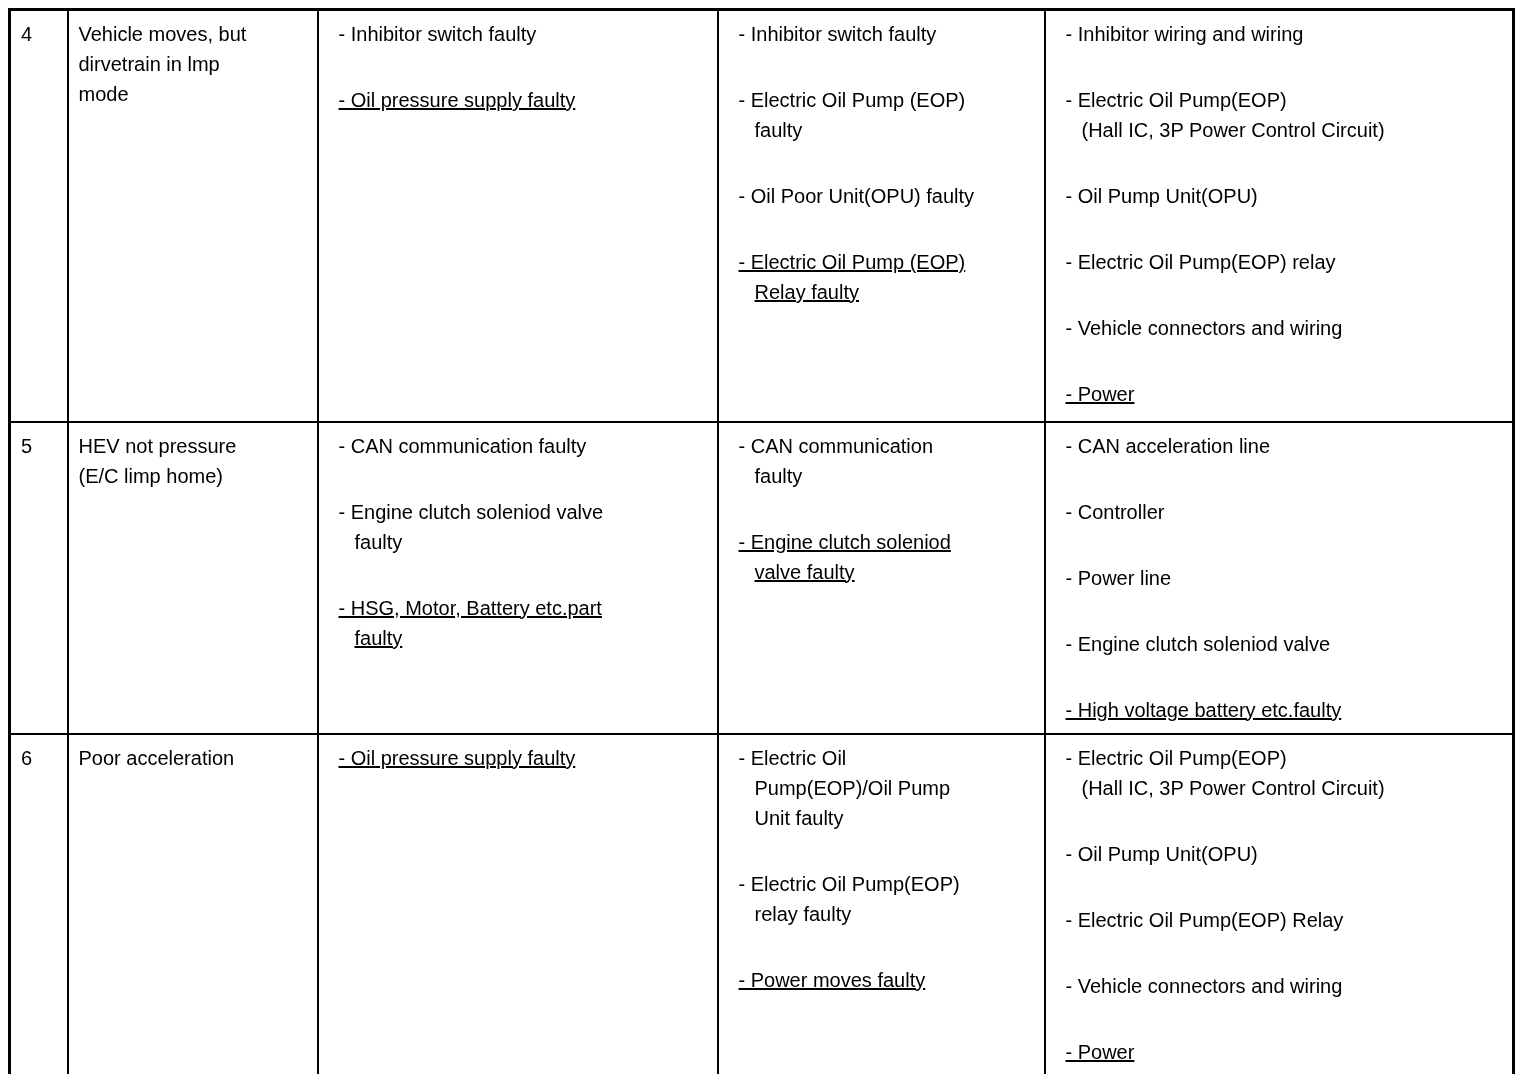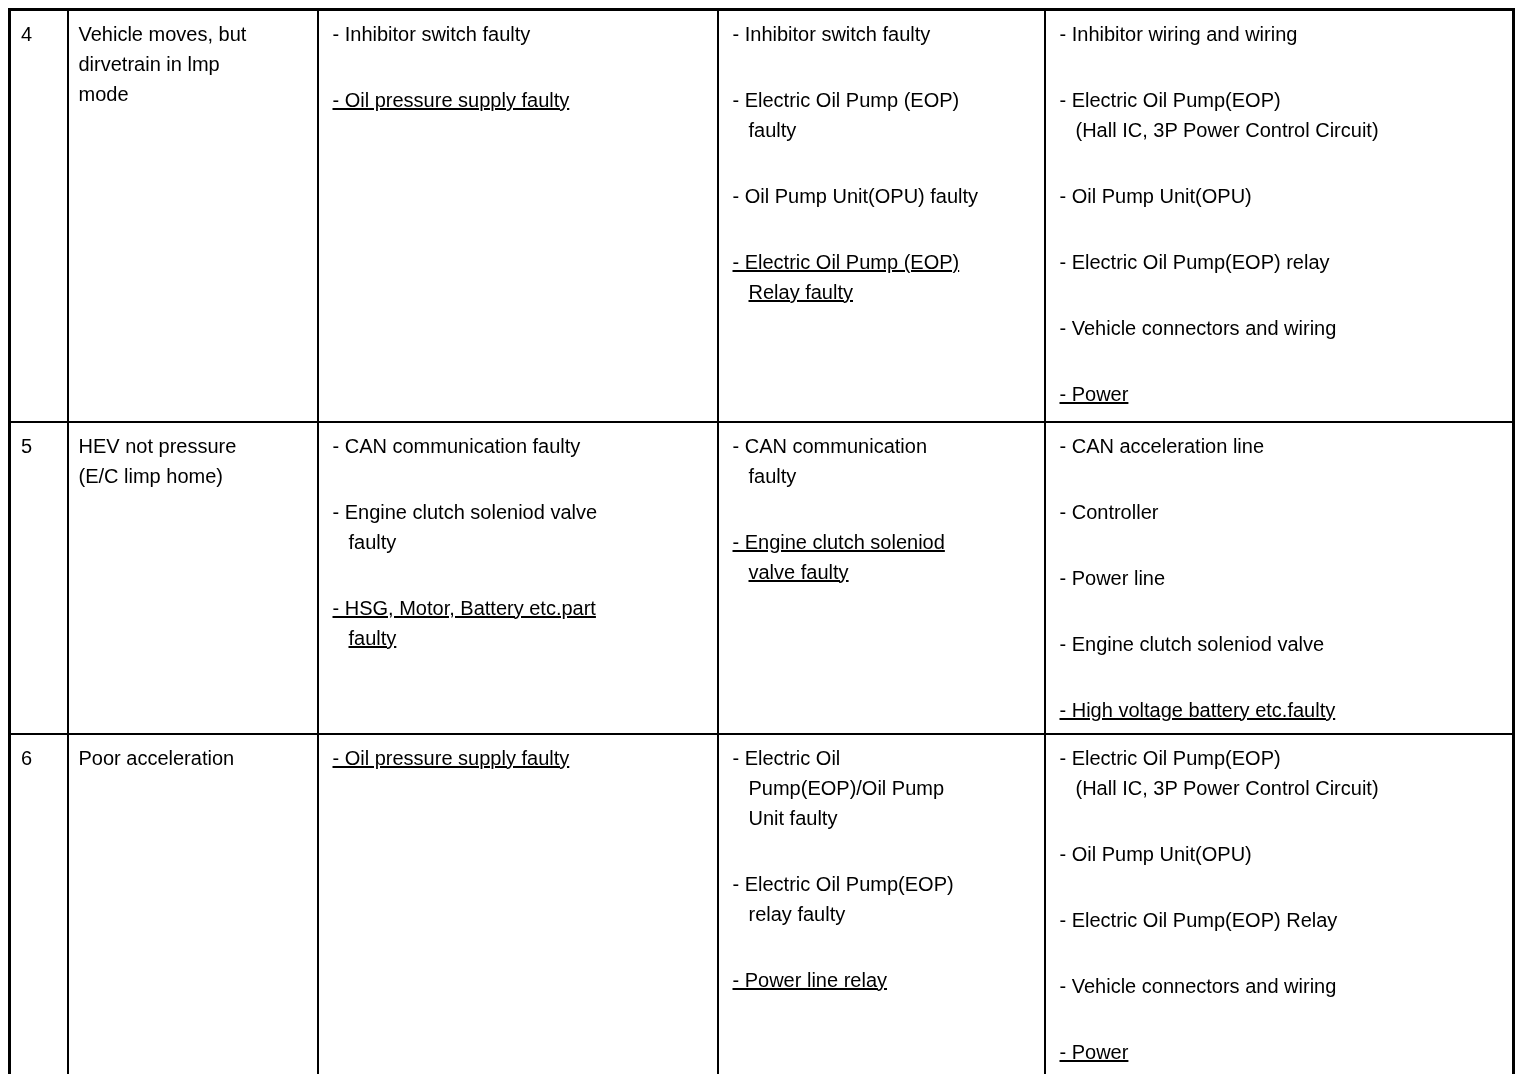--- a/index.html
+++ b/index.html
@@ -40,21 +40,21 @@
 
   tr.r0 { height: 412px; }
   tr.r1 { height: 309px; }
   tr.r2 { height: 337px; }
 
   td.num-cell { padding-left: 6px; }
 
   .item {
     padding-left: 16px;
     text-indent: -16px;
-    margin: 0 0 36px 4px;
+    margin: 0 0 36px 10px;
     white-space: pre-line;
   }
   .item:last-child { margin-bottom: 0; text-decoration: underline; }
 </style>
 </head>
 <body>
 
 <div class="page">
   <table class="trouble-table">
     <colgroup>
@@ -65,21 +65,21 @@
       <col class="c-check">
     </colgroup>
     <tbody>
   <tr class="r0">
     <td class="num-cell">4</td>
     <td>Vehicle moves, but
 dirvetrain in lmp
 mode</td>
     <td><div class="item">- Inhibitor switch faulty</div><div class="item">- Oil pressure supply faulty</div></td>
     <td><div class="item">- Inhibitor switch faulty</div><div class="item">- Electric Oil Pump (EOP)
-faulty</div><div class="item">- Oil Pump Unit(OPU) faulty</div><div class="item">- Electric Oil Pump (EOP)
+faulty</div><div class="item">- Oil Poor Unit(OPU) faulty</div><div class="item">- Electric Oil Pump (EOP)
 Relay faulty</div></td>
     <td><div class="item">- Inhibitor wiring and wiring</div><div class="item">- Electric Oil Pump(EOP)
 (Hall IC, 3P Power Control Circuit)</div><div class="item">- Oil Pump Unit(OPU)</div><div class="item">- Electric Oil Pump(EOP) relay</div><div class="item">- Vehicle connectors and wiring</div><div class="item">- Power</div></td>
   </tr>
 
   <tr class="r1">
     <td class="num-cell">5</td>
     <td>HEV not pressure
 (E/C limp home)</td>
     <td><div class="item">- CAN communication faulty</div><div class="item">- Engine clutch soleniod valve
@@ -91,19 +91,19 @@
     <td><div class="item">- CAN acceleration line</div><div class="item">- Controller</div><div class="item">- Power line</div><div class="item">- Engine clutch soleniod valve</div><div class="item">- High voltage battery etc.faulty</div></td>
   </tr>
 
   <tr class="r2">
     <td class="num-cell">6</td>
     <td>Poor acceleration</td>
     <td><div class="item">- Oil pressure supply faulty</div></td>
     <td><div class="item">- Electric Oil
 Pump(EOP)/Oil Pump
 Unit faulty</div><div class="item">- Electric Oil Pump(EOP)
-relay faulty</div><div class="item">- Power line relay</div></td>
+relay faulty</div><div class="item">- Power moves faulty</div></td>
     <td><div class="item">- Electric Oil Pump(EOP)
 (Hall IC, 3P Power Control Circuit)</div><div class="item">- Oil Pump Unit(OPU)</div><div class="item">- Electric Oil Pump(EOP) Relay</div><div class="item">- Vehicle connectors and wiring</div><div class="item">- Power</div></td>
   </tr>
 </tbody>
   </table>
 </div>
 
 </body></html>

